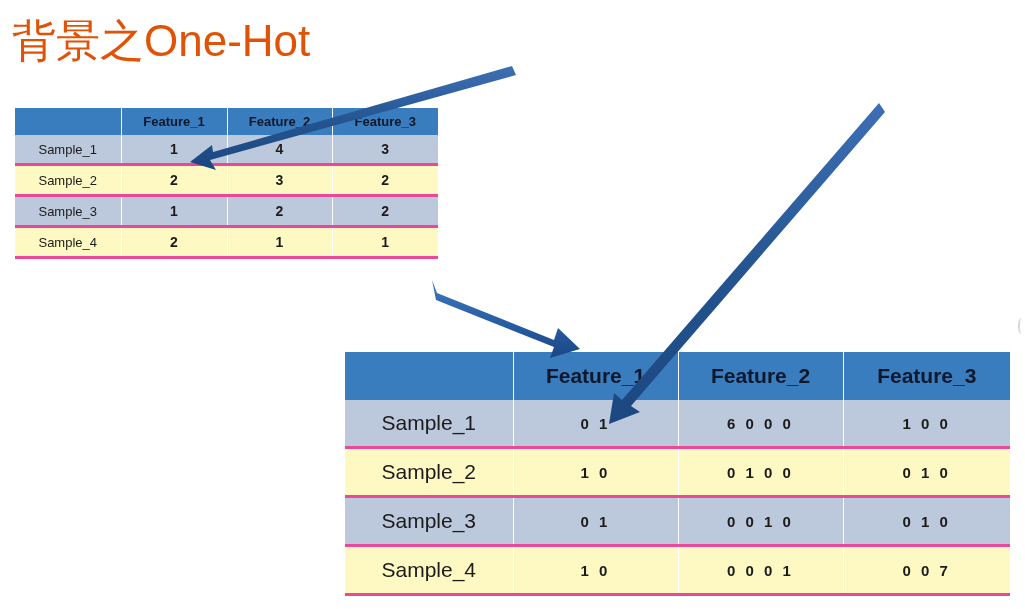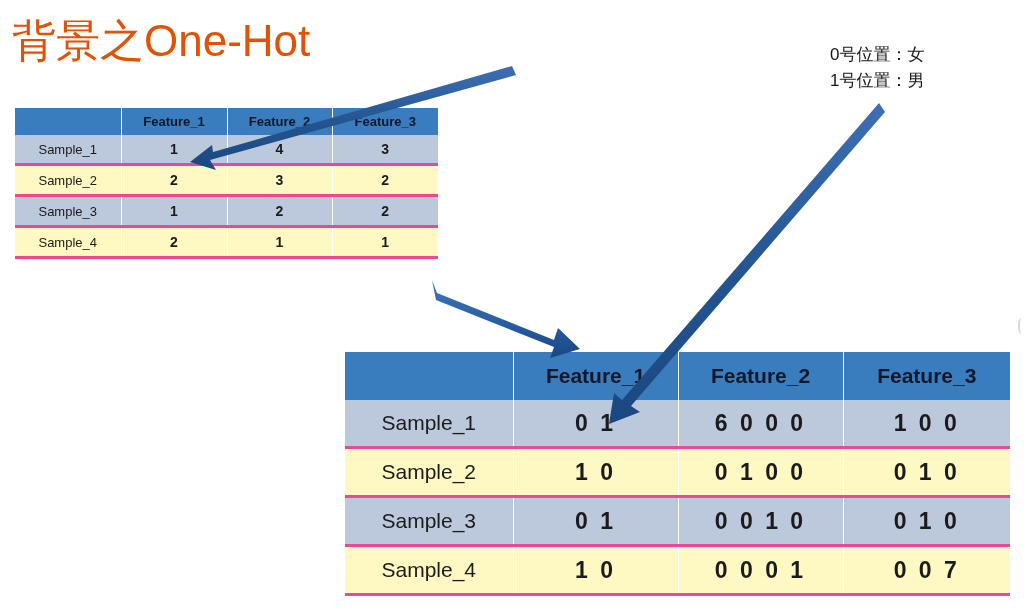--- a/index.html
+++ b/index.html
@@ -81,21 +81,21 @@
   
   #table-onehot {
     left: 345px;
     top: 352px;
     width: 665px;
   }
   #table-onehot thead th { height: 48px; font-size: 21px; }
   #table-onehot tbody td { height: 46px; }
   #table-onehot tbody td.rowhdr { font-size: 21px; font-weight: 400; }
   #table-onehot tbody td.valcell {
-    font-size: 23px;
+    font-size: 15px;
     font-weight: bold;
     letter-spacing: 3px;
     font-family: "Liberation Sans", sans-serif;
   }
 
   
   .note {
     position: absolute;
     font-size: 17px;
     line-height: 26px;
@@ -213,22 +213,20 @@
       <tr class="even">
         <td class="rowhdr">Sample_4</td>
         <td class="valcell">1 0</td>
         <td class="valcell">0 0 0 1</td>
         <td class="valcell">0 0 7</td>
       </tr>
     </tbody>
   </table>
 
 
-  <div class="note" id="note-position">0号位置：女
-1号位置：男</div>
 
   <svg id="arrow-layer" viewBox="0 0 1025 609" width="1025" height="609">
     <defs>
       <linearGradient id="gradA" x1="0" y1="0" x2="0" y2="1">
         <stop offset="0%" stop-color="#3E6FB5"></stop>
         <stop offset="55%" stop-color="#23548F"></stop>
         <stop offset="100%" stop-color="#1C4780"></stop>
       </linearGradient>
       <linearGradient id="gradB" x1="0" y1="0" x2="0" y2="1">
         <stop offset="0%" stop-color="#3F79C0"></stop>

